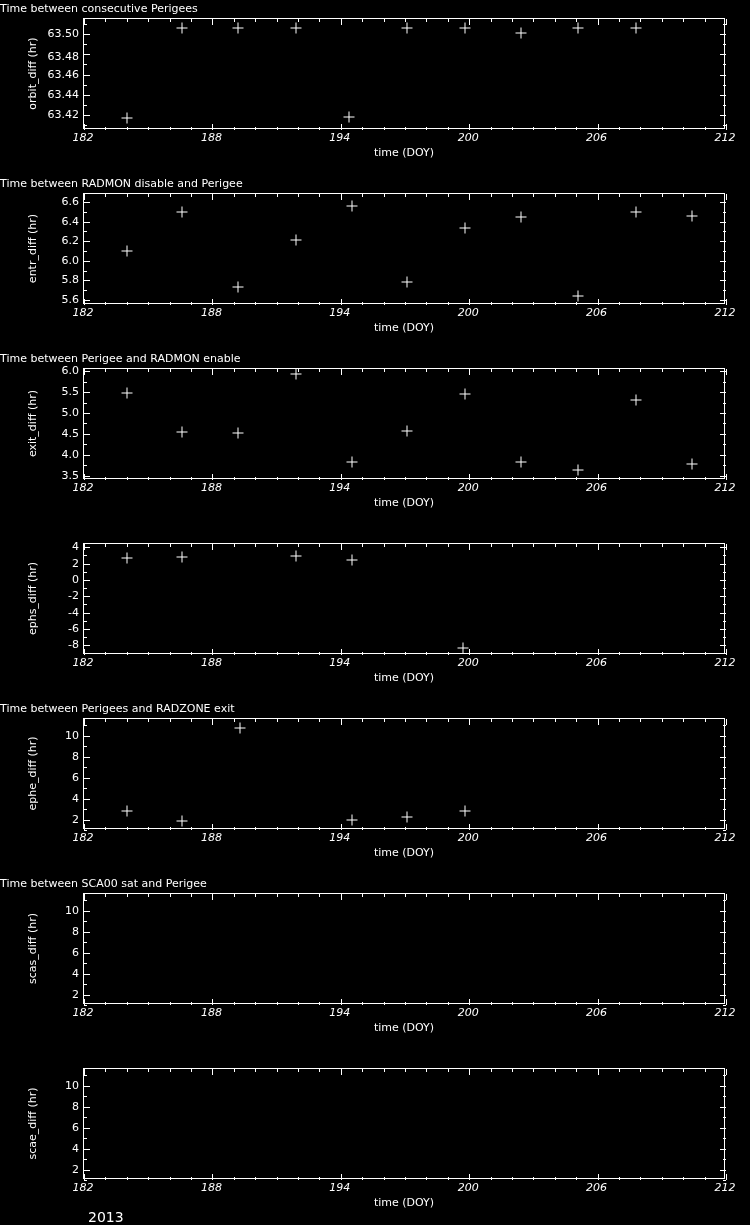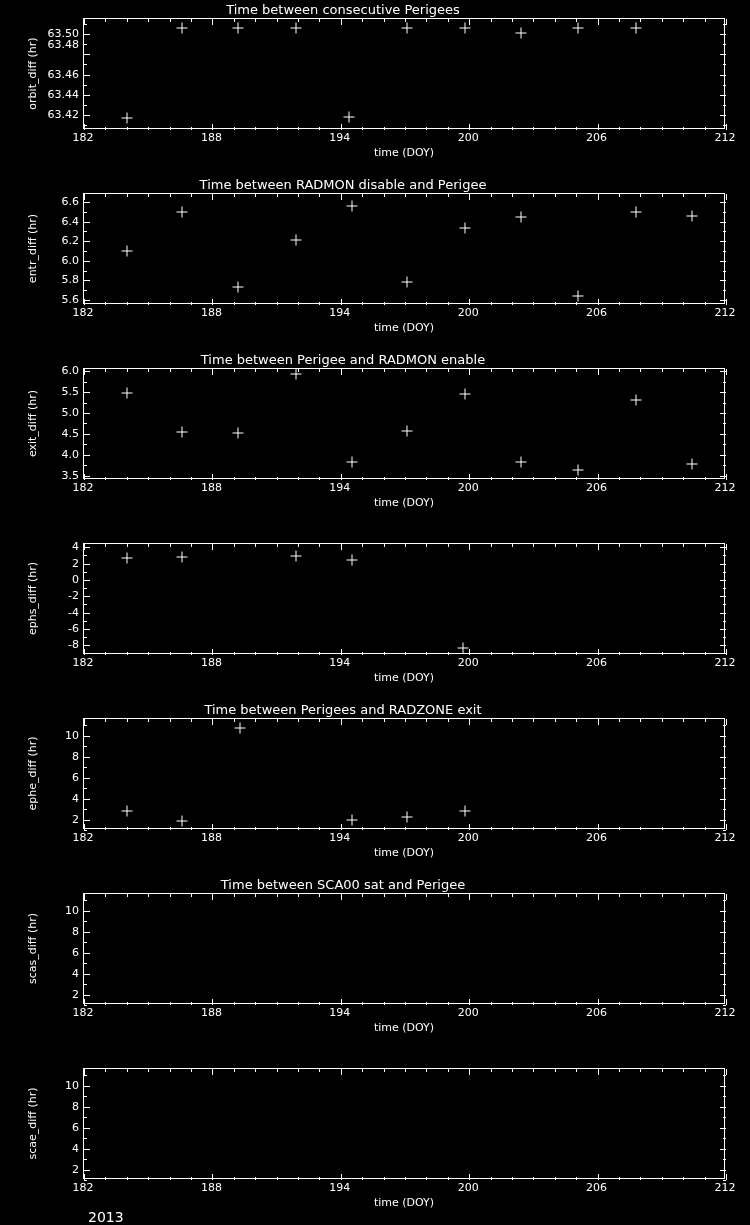--- a/index.html
+++ b/index.html
@@ -1,25 +1,25 @@
 <!DOCTYPE html>
 <html><head>
 <meta charset="utf-8">
 <style>
   html,body{margin:0;padding:0;background:#000;}
   body{width:750px;height:1225px;font-family:"DejaVu Sans",sans-serif;color:#fff;overflow:hidden;position:relative;}
   .panel{position:absolute;left:0;width:750px;height:175px;}
-  .title{position:absolute;top:2px;left:0;width:686px;text-align:center;font-size:13px;color:#fff;letter-spacing:0px;}
+  .title{position:absolute;top:2px;left:0;width:686px;font-size:11px;color:#fff;letter-spacing:0px;}
   .plotbox{position:absolute;left:83px;top:18px;width:642px;height:111px;border:1px solid #fff;box-sizing:border-box;}
   .ylabel{position:absolute;left:-4px;top:18px;width:111px;height:14px;
           transform:rotate(-90deg);transform-origin:left top;
           font-size:11px;color:#fff;text-align:center;white-space:nowrap;}
   .ylabel-wrap{position:absolute;left:26px;top:18px;width:14px;height:111px;}
   .xlabel{position:absolute;left:83px;top:146px;width:642px;text-align:center;font-size:11px;color:#fff;}
-  .xtick{position:absolute;top:131px;font-size:11px;color:#fff;transform:translateX(-50%);white-space:nowrap;}
+  .xtick{position:absolute;top:131px;font-size:11px;color:#fff;transform:translateX(-50%);white-space:nowrap;font-style:italic;}
   .ytick{position:absolute;font-size:11px;color:#fff;text-align:right;transform:translateY(-50%);white-space:nowrap;right:0;}
   .ytickwrap{position:absolute;left:0px;top:18px;width:79px;height:111px;}
   .tickmark{position:absolute;background:#fff;}
   .pt{position:absolute;width:11px;height:11px;transform:translate(-50%,-50%);}
   .pt:before,.pt:after{content:"";position:absolute;background:#fff;}
   .pt:before{left:5px;top:0;width:1px;height:11px;}
   .pt:after{top:5px;left:0;height:1px;width:11px;}
   .yearlabel{position:absolute;left:88px;top:1209px;font-size:14px;color:#fff;}
 </style>
 </head>
@@ -137,21 +137,21 @@
       <div class="xtick" style="left: 83px;">182</div>
       <div class="xtick" style="left: 211.4px;">188</div>
       <div class="xtick" style="left: 339.8px;">194</div>
       <div class="xtick" style="left: 468.2px;">200</div>
       <div class="xtick" style="left: 596.6px;">206</div>
       <div class="xtick" style="left: 725px;">212</div>
       <div class="ytickwrap">
         <div class="ytick" style="top: 95.8636px;">63.42</div>
         <div class="ytick" style="top: 75.6818px;">63.44</div>
         <div class="ytick" style="top: 55.5px;">63.46</div>
-        <div class="ytick" style="top: 26px; text-align: center;">63.48</div>
+        <div class="ytick" style="top: 38px; text-align: center;">63.48</div>
         <div class="ytick" style="top: 15.1364px;">63.50</div>
       </div>
       <div class="ylabel-wrap">
         <div class="ylabel" style="transform: rotate(-90deg) translate(-111px, 0px); transform-origin: left top; left: 0px; top: 0px;">orbit_diff (hr)</div>
       </div>
       <div class="xlabel">time (DOY)</div>
     </div>
     <div class="panel" style="top: 175px;">
       <div class="title">Time between RADMON disable and Perigee</div>
       <div class="plotbox">

